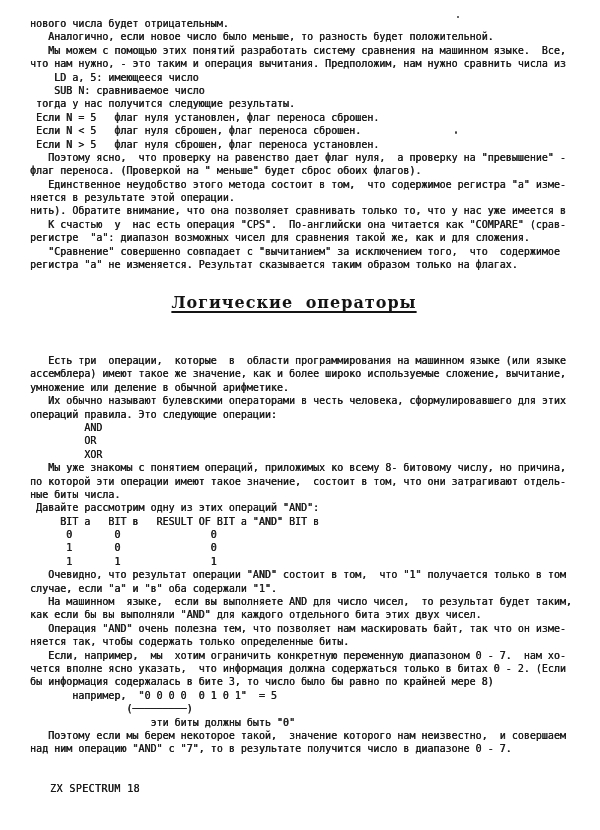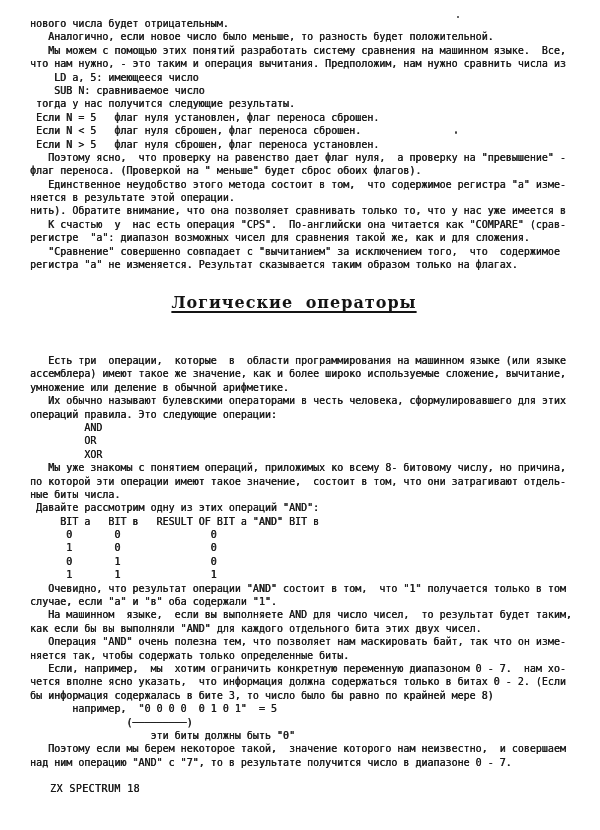--- a/index.html
+++ b/index.html
@@ -104,21 +104,20 @@
       <div class="line">         AND</div>
       <div class="line">         OR</div>
       <div class="line">         XOR</div>
       <div class="line">   Мы уже знакомы с понятием операций, приложимых ко всему 8- битовому числу, но причина,</div>
       <div class="line">по которой эти операции имеют такое значение,  состоит в том, что они затрагивают отдель-</div>
       <div class="line">ные биты числа.</div>
       <div class="line"> Давайте рассмотрим одну из этих операций "AND":</div>
       <div class="line">     BIT a   BIT в   RESULT OF BIT a "AND" BIT в</div>
       <div class="line">      0       0               0</div>
       <div class="line">      1       0               0</div>
-      <div class="line">      0       1               0</div>
       <div class="line">      1       1               1</div>
       <div class="line">   Очевидно, что результат операции "AND" состоит в том,  что "1" получается только в том</div>
       <div class="line">случае, если "а" и "в" оба содержали "1".</div>
       <div class="line">   На машинном  языке,  если вы выполняете AND для число чисел,  то результат будет таким,</div>
       <div class="line">как если бы вы выполняли "AND" для каждого отдельного бита этих двух чисел.</div>
       <div class="line">   Операция "AND" очень полезна тем, что позволяет нам маскировать байт, так что он изме-</div>
       <div class="line">няется так, чтобы содержать только определенные биты.</div>
       <div class="line">   Если, например,  мы  хотим ограничить конкретную переменную диапазоном 0 - 7.  нам хо-</div>
       <div class="line">чется вполне ясно указать,  что информация должна содержаться только в битах 0 - 2. (Если</div>
       <div class="line">бы информация содержалась в бите 3, то число было бы равно по крайней мере 8)</div>

